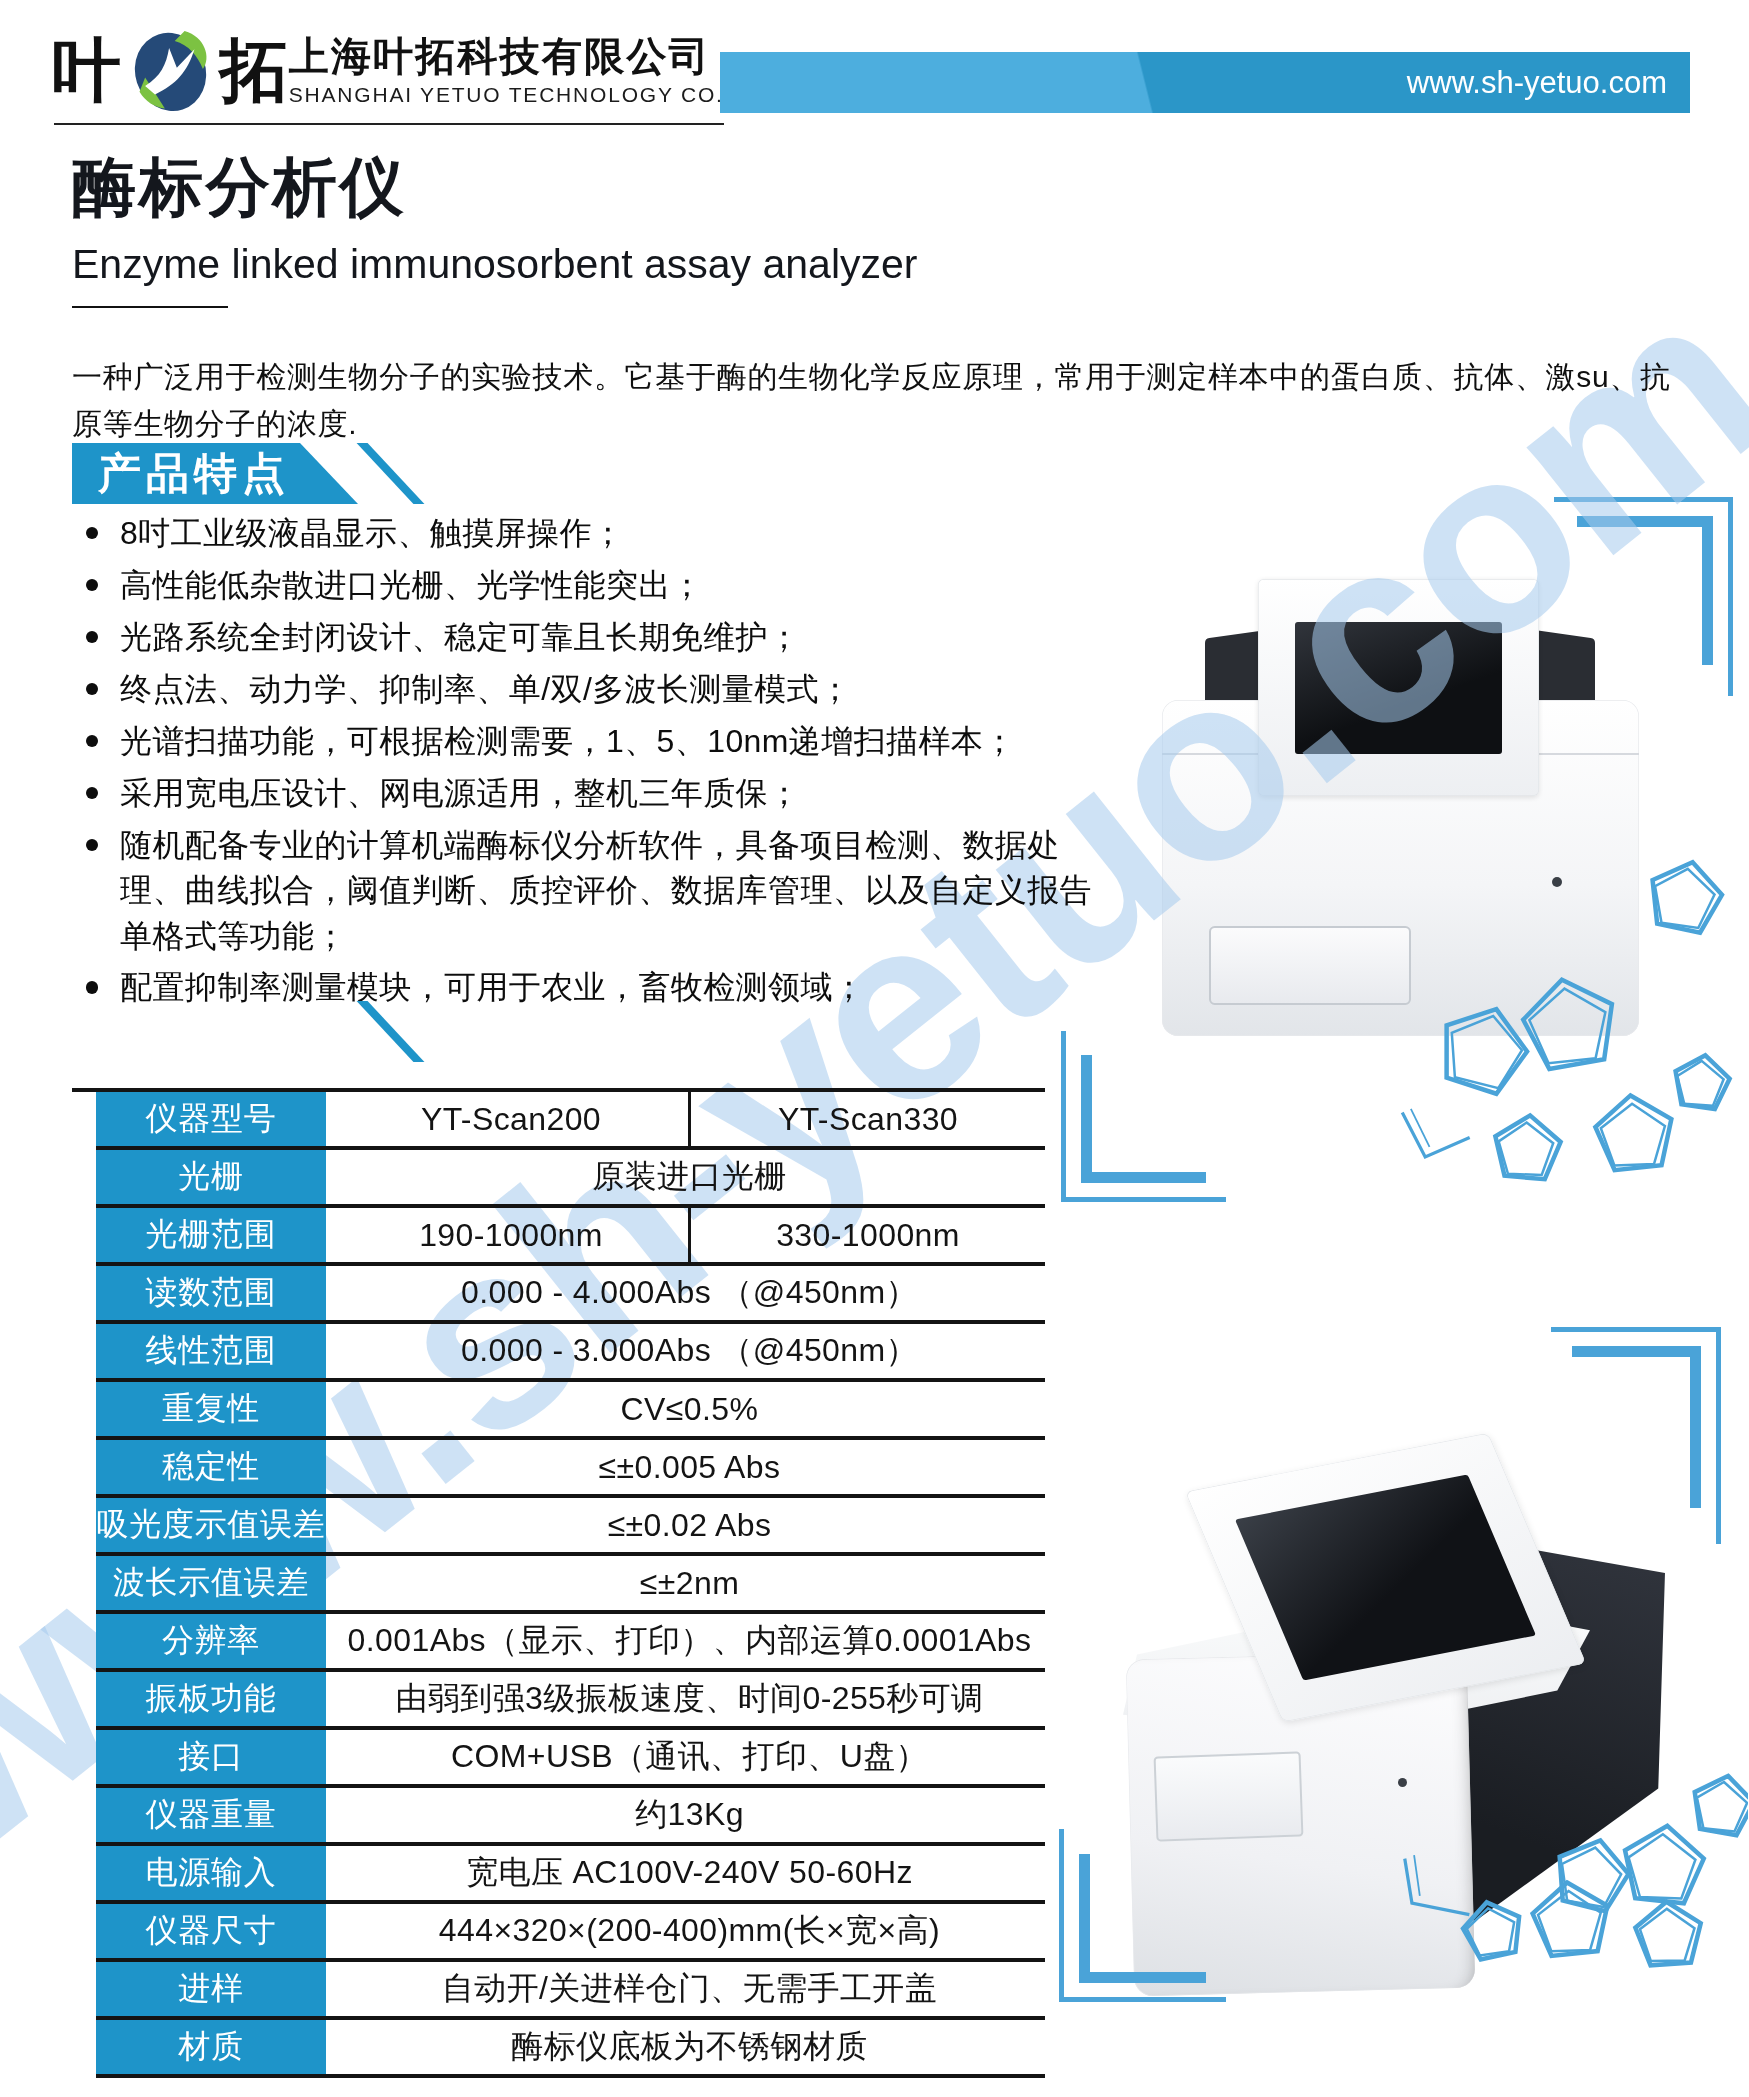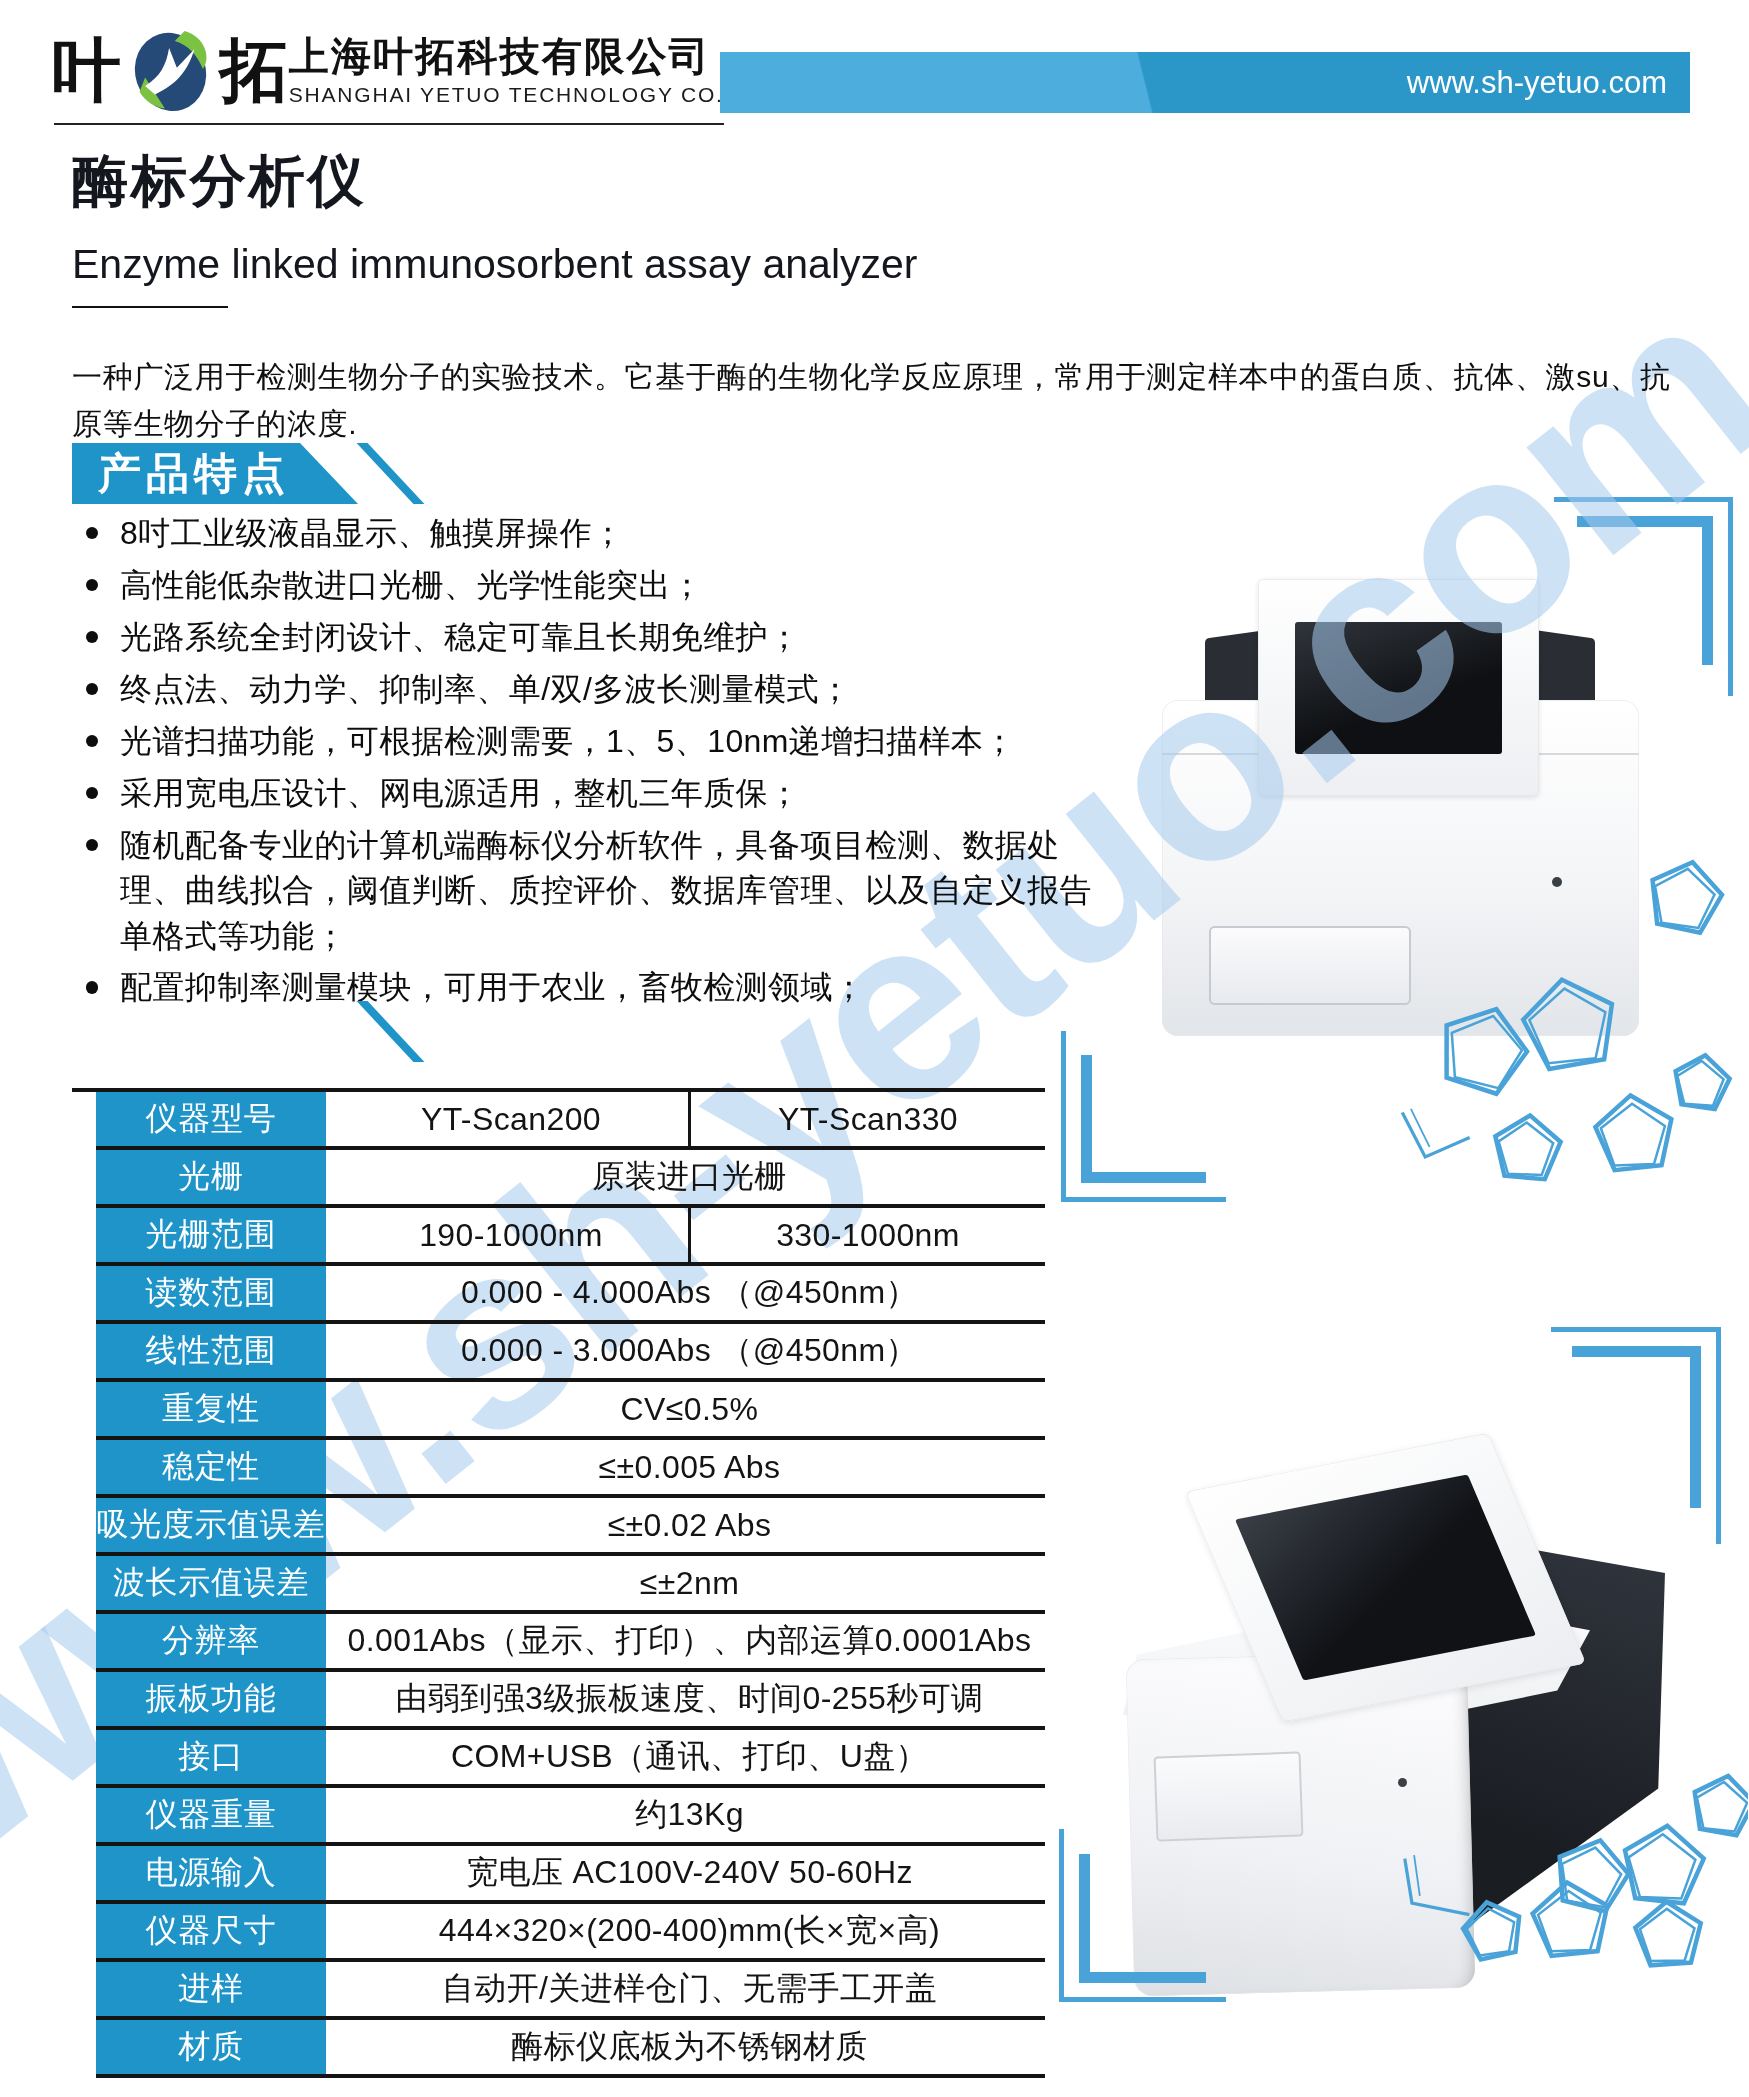--- a/index.html
+++ b/index.html
@@ -20,21 +20,21 @@
   .company{display:flex;flex-direction:column;}
   .company-cn{font-size:40px;font-weight:600;color:#111;letter-spacing:2.2px;line-height:1.1;}
   .company-en{font-size:21px;font-weight:500;color:#1c1c1c;letter-spacing:1.8px;margin-top:5.7px;}
   .logo-rule{position:absolute;left:54px;top:123px;width:670px;height:2.2px;background:#222;}
   .banner{position:absolute;left:720px;top:52px;width:970px;height:61px;
           background:linear-gradient(76deg,#4daede 43.8%,#2b96c8 44%);
           display:flex;align-items:center;justify-content:flex-end;padding-right:23px;}
   .banner-url{font-size:31px;color:#ffffff;}
 
   
-  .page-title{position:absolute;left:72px;top:144px;font-size:56px;font-weight:700;color:#14171d;letter-spacing:2.9px;}
+  .page-title{position:absolute;left:72px;top:144px;font-size:64px;font-weight:700;color:#14171d;letter-spacing:2.9px;}
   .page-subtitle{position:absolute;left:72px;top:241px;font-size:41px;font-weight:400;color:#14171d;}
   .subtitle-rule{position:absolute;left:72px;top:306px;width:156px;height:2.2px;background:#111;}
   .intro{position:absolute;left:72px;top:323px;width:1611px;font-size:30px;color:#101010;line-height:1.58;letter-spacing:0.7px;}
 
   
   .badge{position:absolute;left:72px;height:61px;width:388px;margin-top:15px;}
   .badge-main{position:absolute;left:0;top:0;width:287px;height:61px;background:#1e94c9;
               clip-path:polygon(0 0,228px 0,286px 100%,0 100%);
               display:flex;align-items:center;padding-left:26px;}
   .badge-label{font-size:43px;font-weight:700;color:#fff;letter-spacing:5px;}

